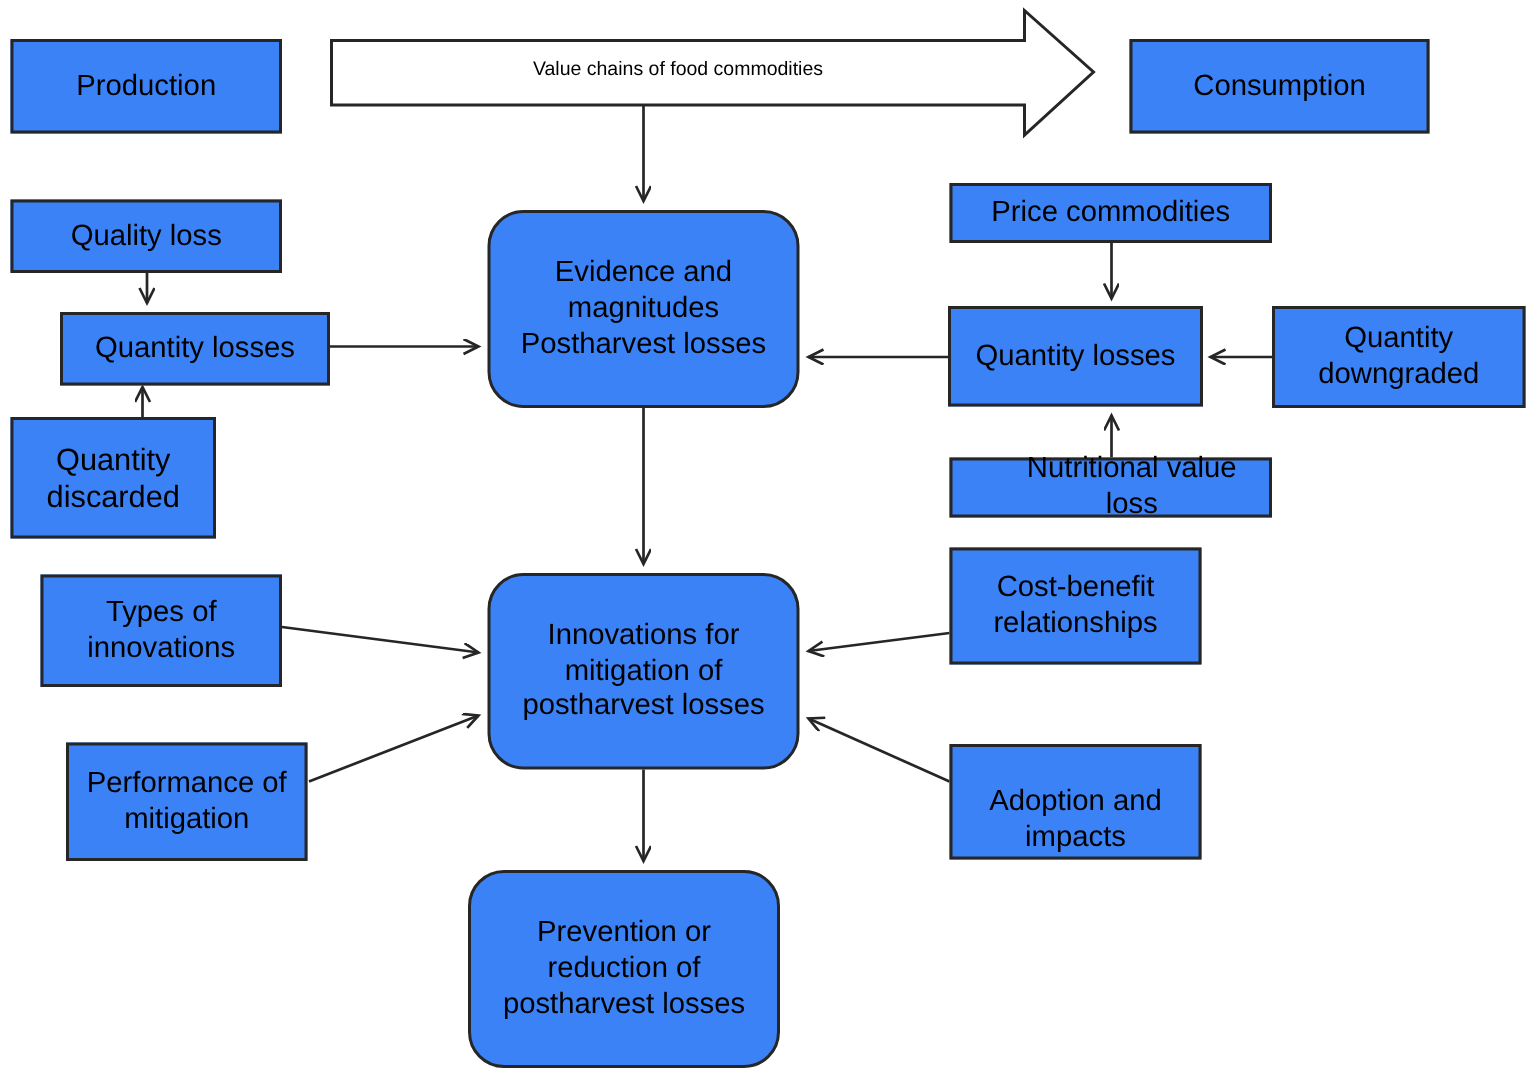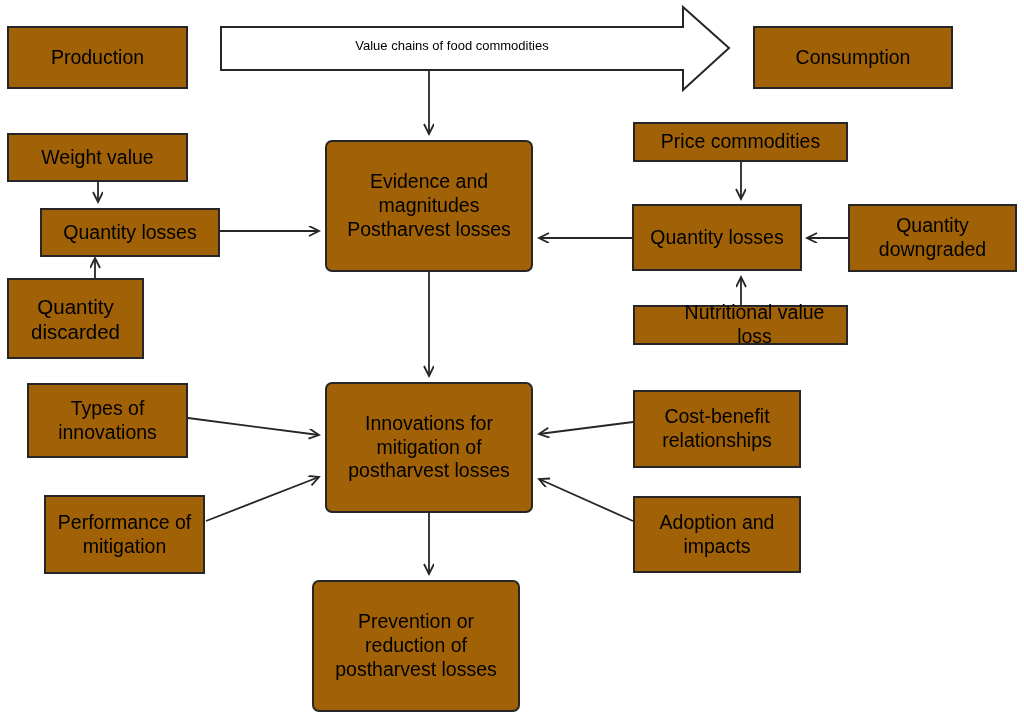--- a/index.html
+++ b/index.html
@@ -15,30 +15,30 @@
     position: relative;
     width: 1024px;
     height: 718px;
     background: #ffffff;
     overflow: hidden;
   }
   .node {
     position: absolute;
     box-sizing: border-box;
     border: 2px solid #262626;
-    background: #a16207;
+    background: #3b82f6;
     display: flex;
     align-items: center;
     justify-content: center;
     text-align: center;
     line-height: 1.22;
     z-index: 3;
   }
   .node.rounded {
-    border-radius: 7px;
+    border-radius: 24px;
   }
   .node .lbl {
     display: block;
     white-space: pre-line;
     padding: 0 6px;
   }
   .f19 { font-size: 19.5px; }
   .f20 { font-size: 20.5px; }
   .banner-label {
     position: absolute;
@@ -115,21 +115,21 @@
 
   <div class="node" style="left:7px; top:26px; width:181px; height:63px;">
     <span class="lbl f19">Production</span>
   </div>
 
   <div class="node" style="left:753px; top:26px; width:200px; height:63px;text-align:right;">
     <span class="lbl f19">Consumption</span>
   </div>
 
   <div class="node" style="left:7px; top:133px; width:181px; height:49px;">
-    <span class="lbl f19">Weight value</span>
+    <span class="lbl f19">Quality loss</span>
   </div>
 
   <div class="node" style="left:40px; top:208px; width:180px; height:49px;">
     <span class="lbl f19">Quantity losses</span>
   </div>
 
   <div class="node" style="left:7px; top:278px; width:137px; height:81px;">
     <span class="lbl f20">Quantity
 discarded</span>
   </div>
@@ -166,26 +166,26 @@
     <span class="lbl f19">Performance of
 mitigation</span>
   </div>
 
   <div class="node rounded" style="left:325px; top:382px; width:208px; height:131px;">
     <span class="lbl f19">Innovations for
 mitigation of
 postharvest losses</span>
   </div>
 
-  <div class="node" style="left:633px; top:390px; width:168px; height:78px;justify-content:center;">
+  <div class="node" style="left:633px; top:365px; width:168px; height:78px;justify-content:center;">
     <span class="lbl f19">Cost-benefit
 relationships</span>
   </div>
 
-  <div class="node" style="left:633px; top:496px; width:168px; height:77px;">
+  <div class="node" style="left:633px; top:496px; width:168px; height:77px;align-items:flex-end;">
     <span class="lbl f19">Adoption and
 impacts</span>
   </div>
 
   <div class="node rounded" style="left:312px; top:580px; width:208px; height:132px;">
     <span class="lbl f19">Prevention or
 reduction of
 postharvest losses</span>
   </div>
 

